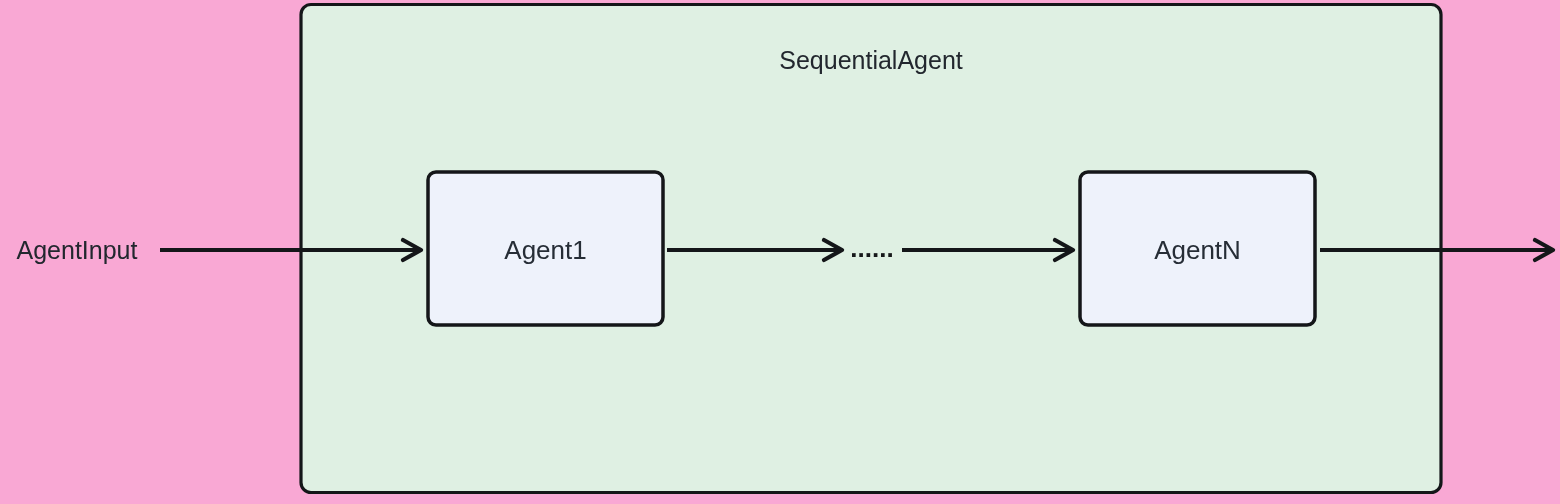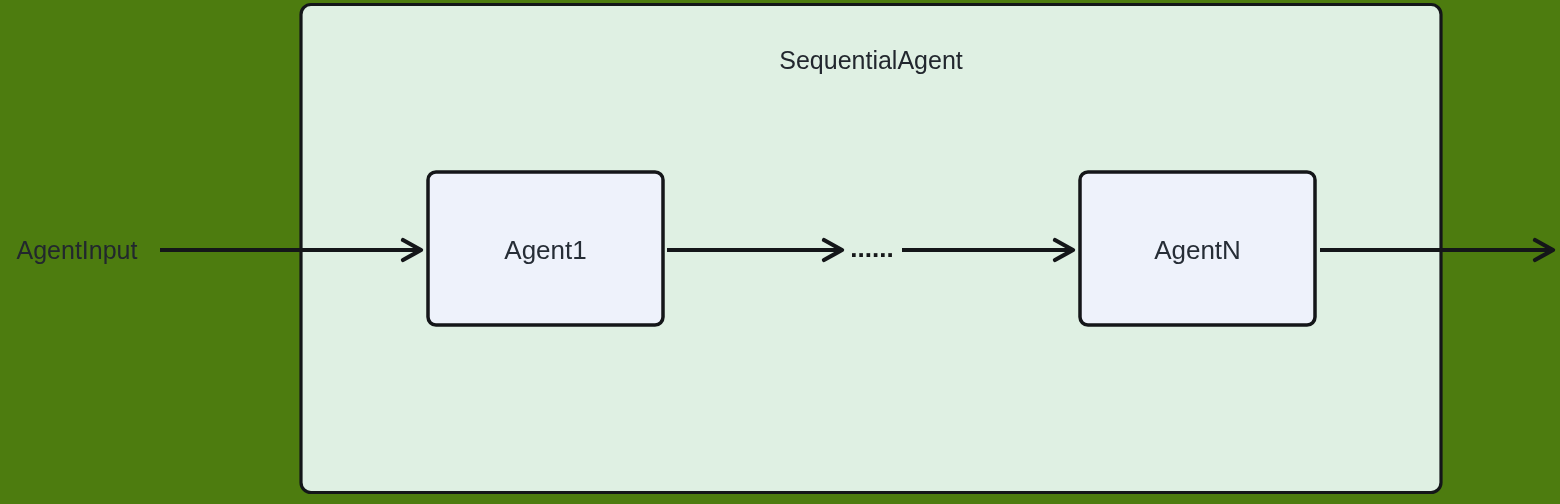--- a/index.html
+++ b/index.html
@@ -4,21 +4,21 @@
 <style>
   html, body {
     margin: 0;
     padding: 0;
     background: #ffffff;
   }
   .frame {
     position: relative;
     width: 1560px;
     height: 504px;
-    background: #4d7c0f;
+    background: #f9a8d4;
     overflow: hidden;
     font-family: "Liberation Sans", "DejaVu Sans", sans-serif;
   }
   svg { display: block; }
   .diagram-text {
     font-family: "Liberation Sans", "DejaVu Sans", sans-serif;
     font-size: 25px;
     fill: #22272e;
   }
   .node-text {

